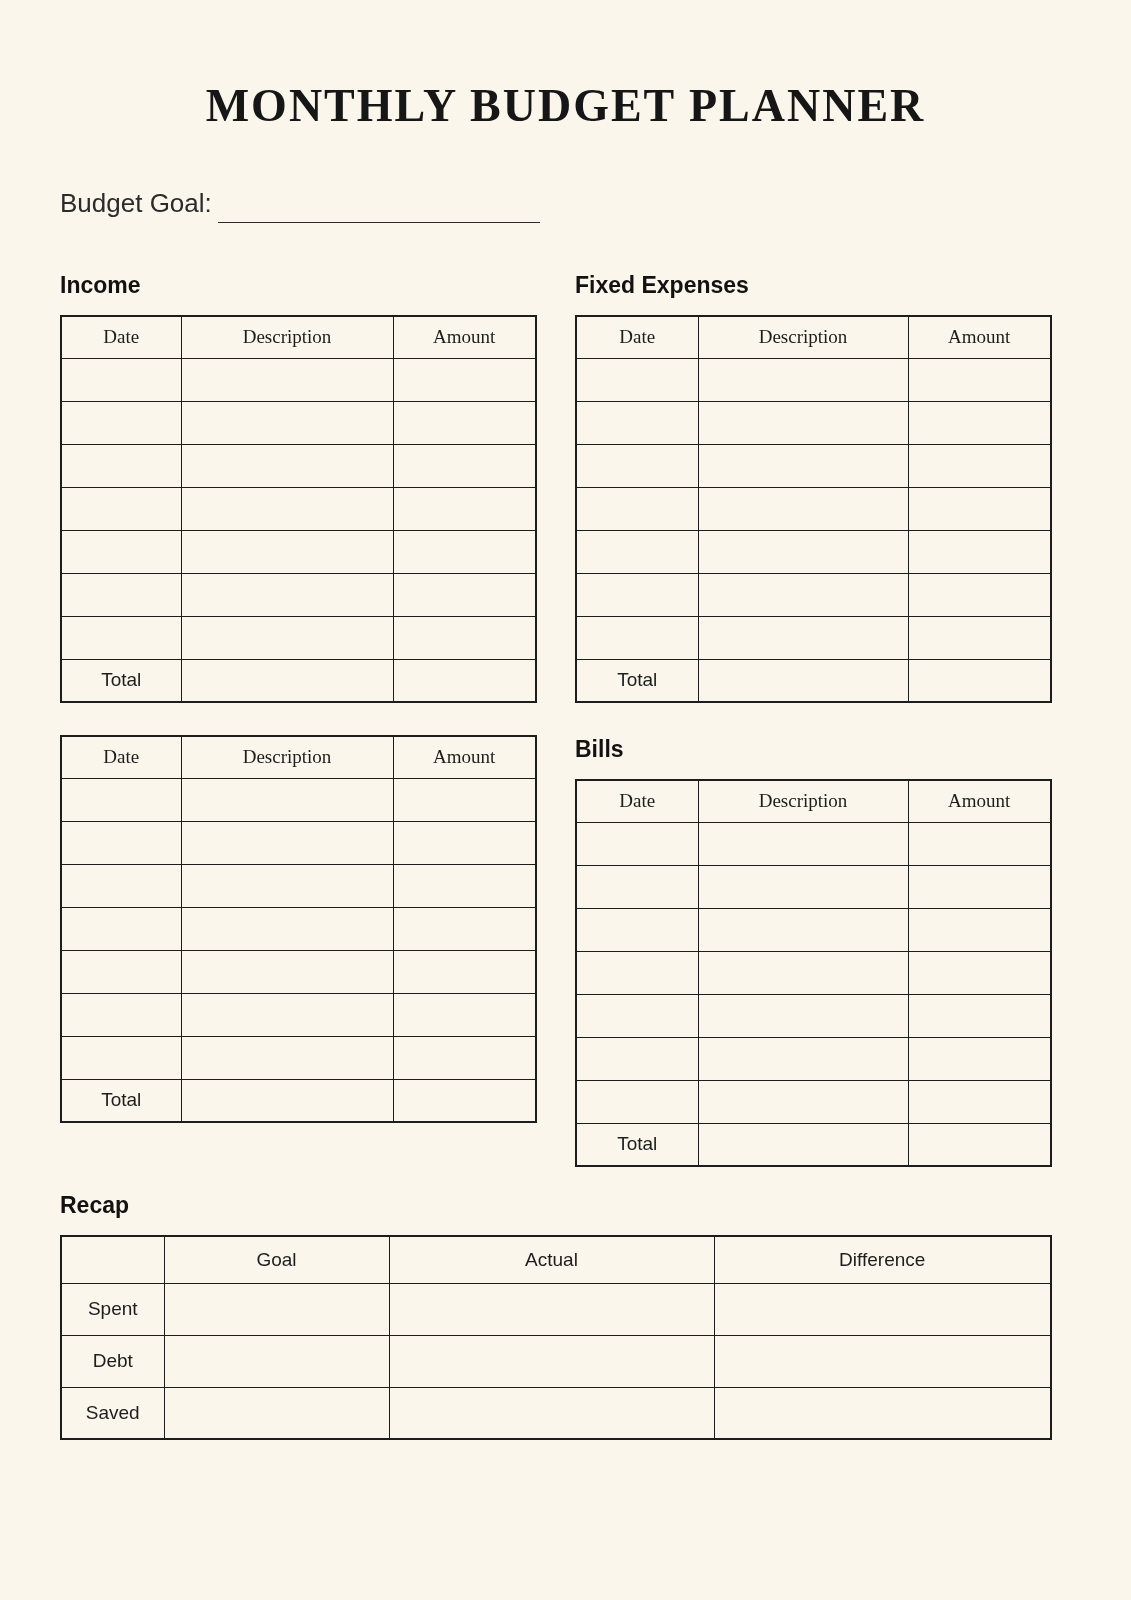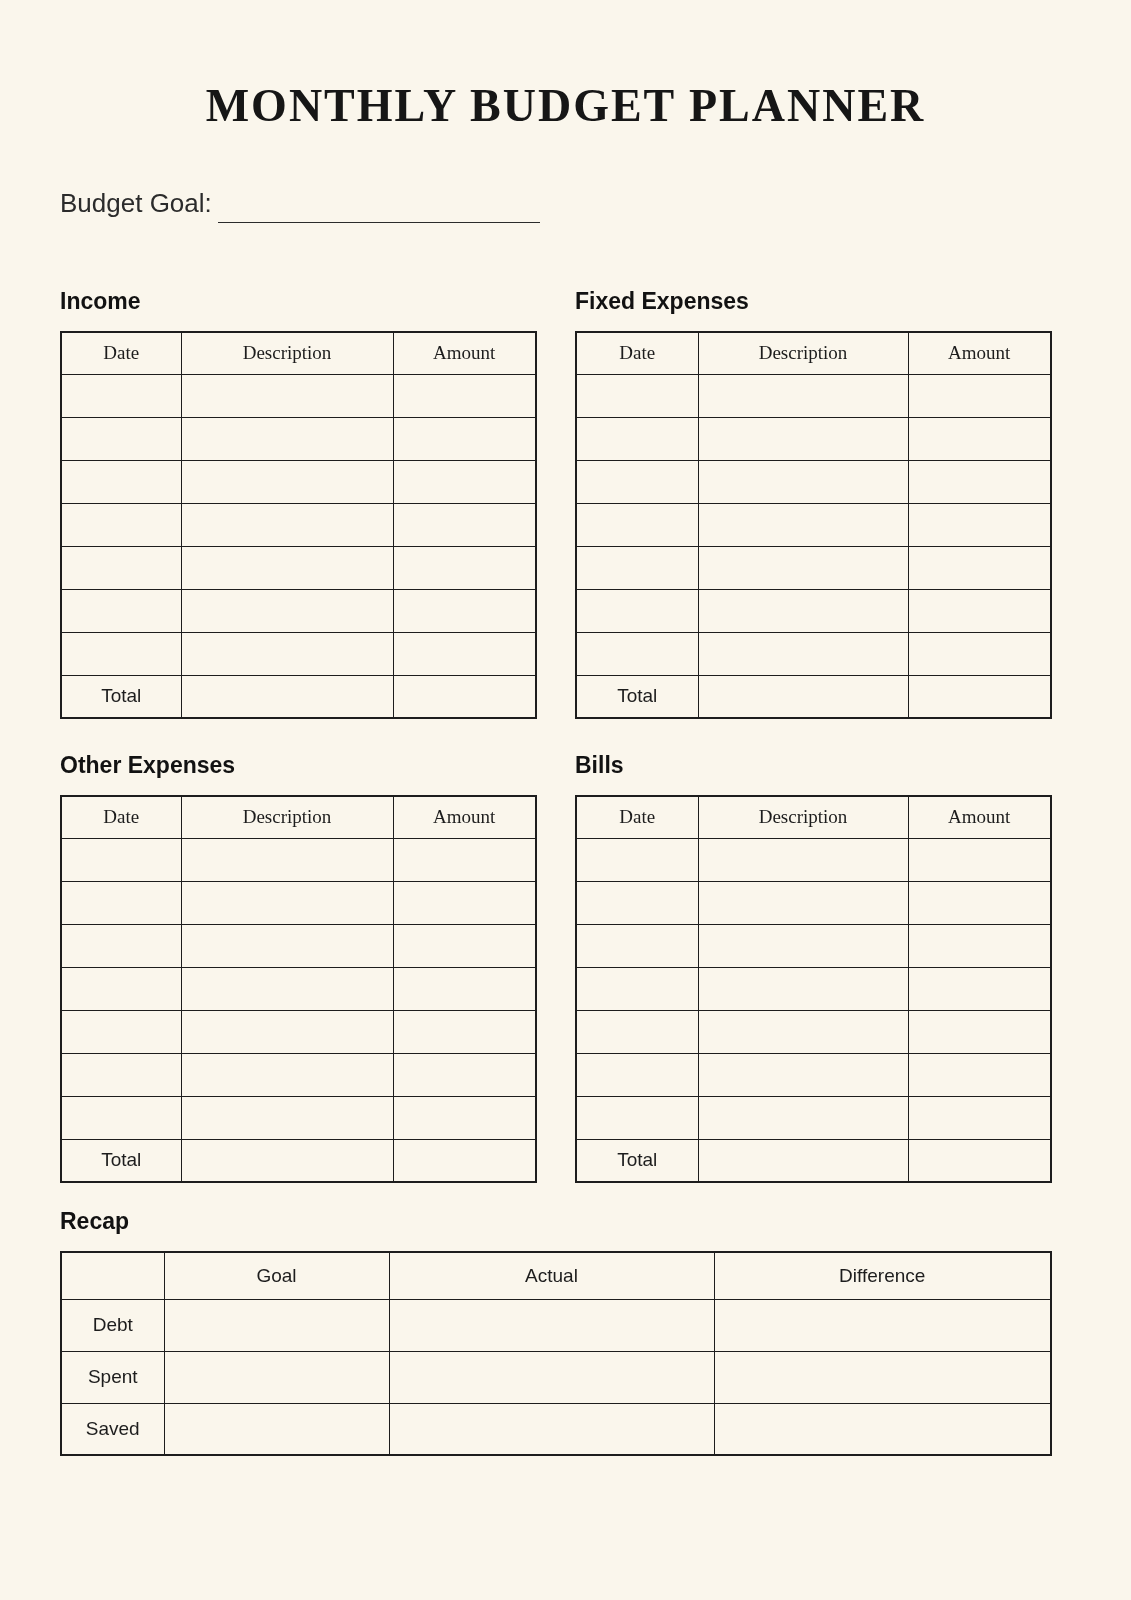--- a/index.html
+++ b/index.html
@@ -38,21 +38,21 @@
     margin-left: 6px;
     font-size: 22px;
     text-align: center;
   }
 
   .tables-grid {
     display: grid;
     grid-template-columns: 475px 475px;
     column-gap: 40px;
     row-gap: 32px;
-    margin-top: 58px;
+    margin-top: 42px;
     width: 990px;
   }
 
   .section-heading {
     font-size: 23px;
     font-weight: 700;
     color: #121212;
     line-height: 28px;
     margin-bottom: 16px;
   }
@@ -214,21 +214,20 @@
           <tr>
             <td>Total</td>
             <td></td>
             <td></td>
           </tr>
         </tfoot>
       </table>
     </section>
 
     <section>
-      <div class="section-heading">Other Expenses</div>
       <table class="budget-table">
         <colgroup>
             <col style="width:120px">
             <col style="width:212px">
             <col style="width:143px">
           </colgroup>
         <thead>
           <tr>
             <th>Date</th>
             <th>Description</th>
@@ -358,27 +357,27 @@
       <thead>
         <tr>
           <th></th>
           <th>Goal</th>
           <th>Actual</th>
           <th>Difference</th>
         </tr>
       </thead>
       <tbody>
           <tr>
+            <td>Spent</td>
+            <td></td>
+            <td></td>
+            <td></td>
+          </tr>
+          <tr>
             <td>Debt</td>
-            <td></td>
-            <td></td>
-            <td></td>
-          </tr>
-          <tr>
-            <td>Spent</td>
             <td></td>
             <td></td>
             <td></td>
           </tr>
           <tr>
             <td>Saved</td>
             <td></td>
             <td></td>
             <td></td>
           </tr>

